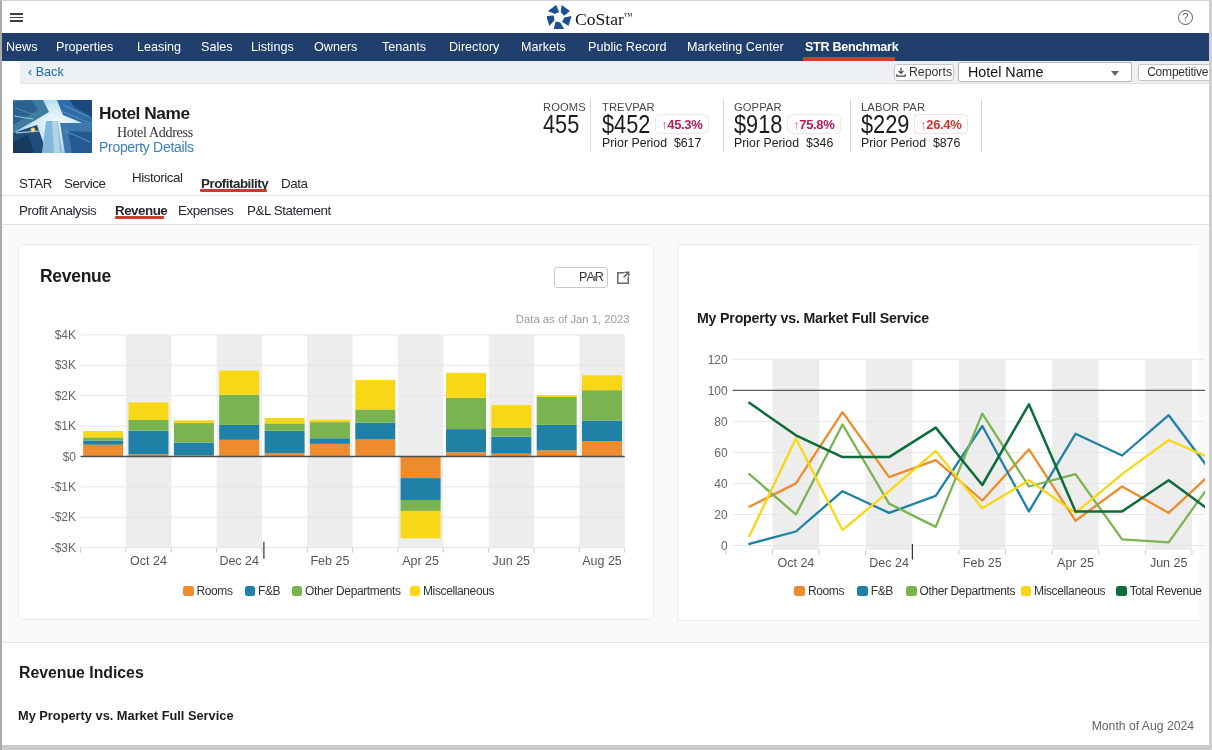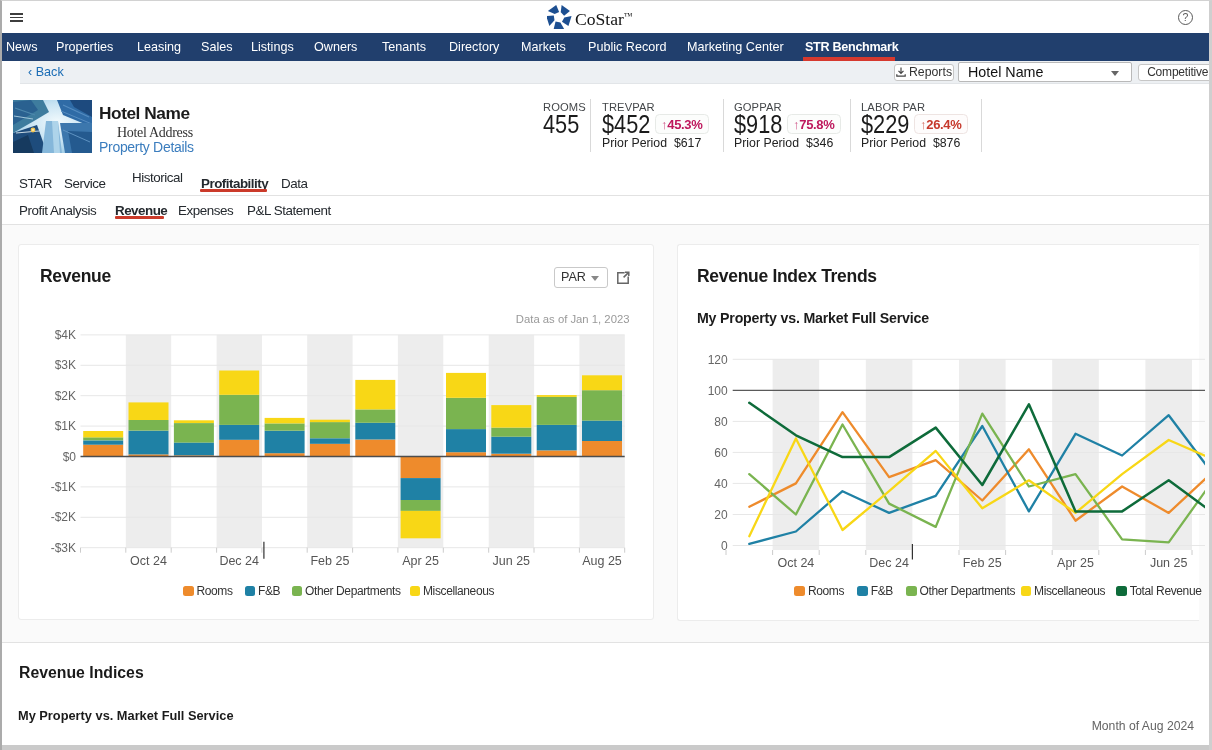--- a/index.html
+++ b/index.html
@@ -45,21 +45,21 @@
 .tab.on { font-weight:bold; letter-spacing:-0.5px; }
 .tabline { position:absolute; height:2.6px; background:#cb3a2a; border-radius:1px; }
 
 .grayarea { position:absolute; left:0; top:225px; width:1212px; height:417px; background:#fafafa; }
 .card { position:absolute; background:#fff; border:1px solid #ececec; border-radius:3px; }
 .card1 { left:17.5px; top:244px; width:636px; height:376px; }
 .card2 { left:677px; top:244px; width:521.5px; height:377px; border-right:none; border-radius:3px 0 0 3px; }
 .ctitle { position:absolute; left:21.5px; top:21px; font-size:17.5px; letter-spacing:-0.3px; font-weight:bold; color:#1b1b1b; }
 .card2 .ctitle { left:19px; }
 .csub { position:absolute; left:19px; top:65px; font-size:14.2px; letter-spacing:-0.2px; font-weight:bold; color:#1b1b1b; }
-.parsel { position:absolute; left:535.5px; top:22px; width:54px; height:21px; border:1px solid #c9c9c9; border-radius:3px; font-size:12.6px; color:#333; line-height:19.5px; padding-left:6px; background:#fff; }
+.parsel { position:absolute; left:535.5px; top:22px; width:54px; height:21px; border:1px solid #c9c9c9; border-radius:3px; font-size:12.6px; color:#333; line-height:19.5px; padding-left:24px; background:#fff; }
 .popout { position:absolute; left:597.5px; top:26px; width:14px; height:14px; }
 .dataasof { position:absolute; right:23px; top:68px; font-size:11.3px; color:#999; }
 .li { position:absolute; top:0; font-size:12px; letter-spacing:-0.38px; color:#333; white-space:nowrap; }
 .sq { display:inline-block; width:10.5px; height:10.5px; border-radius:2.5px; margin-right:3px; vertical-align:-1px; }
 .legend { position:absolute; top:339px; left:0; width:100%; height:16px; }
 
 .bottompanel { position:absolute; left:0; top:642px; width:1212px; height:103px; background:#fff; border-top:1px solid #e2e2e2; }
 .bp-title { position:absolute; left:19px; top:21px; font-size:15.8px; font-weight:bold; color:#1b1b1b; }
 .bp-sub { position:absolute; left:18px; top:65px; font-size:12.8px; font-weight:bold; color:#1b1b1b; }
 .bp-month { position:absolute; right:18px; top:76px; font-size:12.2px; color:#646464; }
@@ -278,21 +278,20 @@
     </svg>
   <div class="legend">
       <span class="li" style="left:164.5px"><span class="sq" style="background:#ee8b2c"></span>Rooms</span>
       <span class="li" style="left:226px"><span class="sq" style="background:#1f81a5"></span>F&amp;B</span>
       <span class="li" style="left:273px"><span class="sq" style="background:#7ab450"></span>Other Departments</span>
       <span class="li" style="left:391px"><span class="sq" style="background:#f8d716"></span>Miscellaneous</span>
     </div>
 </div>
 
 <div class="card card2">
-  <div class="ctitle">Revenue Index Trends</div>
   <div class="csub">My Property vs. Market Full Service</div>
   <svg width="529" height="376" viewBox="0 0 529 376" style="position:absolute;left:0;top:0">
       <rect x="94.6" y="114.3" width="46.6" height="190.7" fill="#ededed"></rect>
       <rect x="187.8" y="114.3" width="46.6" height="190.7" fill="#ededed"></rect>
       <rect x="281" y="114.3" width="46.6" height="190.7" fill="#ededed"></rect>
       <rect x="374.2" y="114.3" width="46.6" height="190.7" fill="#ededed"></rect>
       <rect x="467.4" y="114.3" width="46.6" height="190.7" fill="#ededed"></rect>
       <line x1="54.7" y1="300.5" x2="527" y2="300.5" stroke="#e7e7e7" stroke-width="1"></line>
       <line x1="54.7" y1="269.5" x2="527" y2="269.5" stroke="#e7e7e7" stroke-width="1"></line>
       <line x1="54.7" y1="238.4" x2="527" y2="238.4" stroke="#e7e7e7" stroke-width="1"></line>

